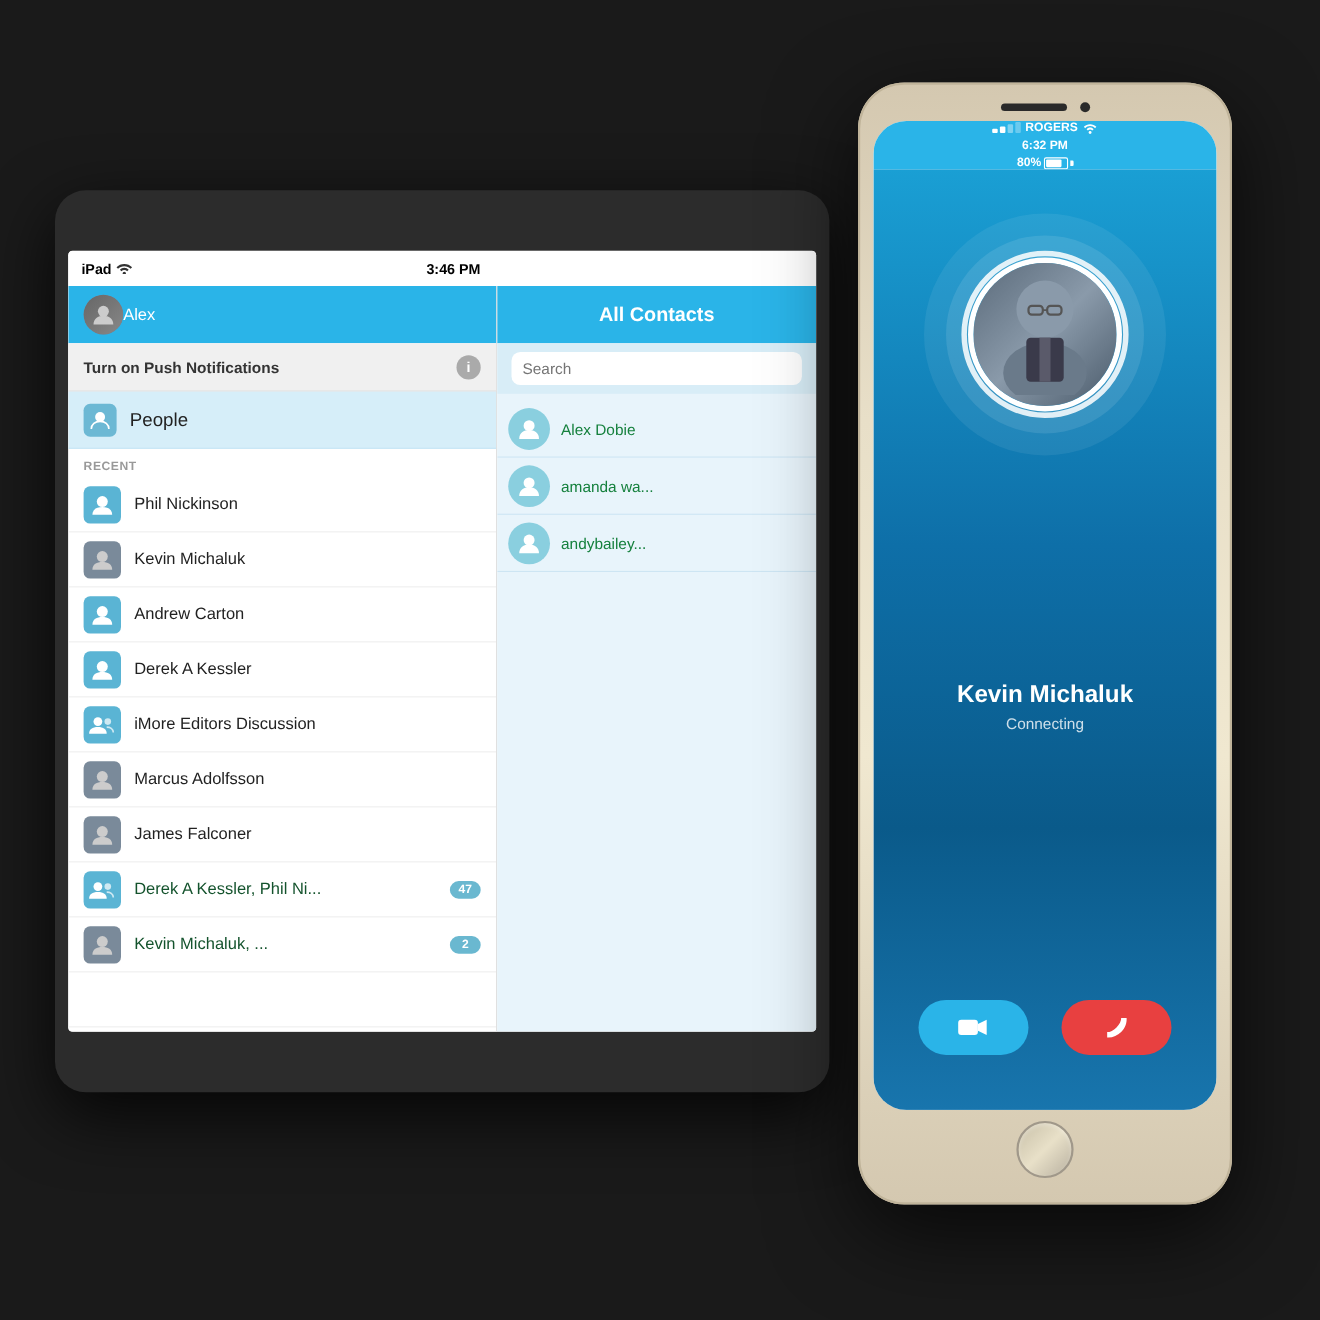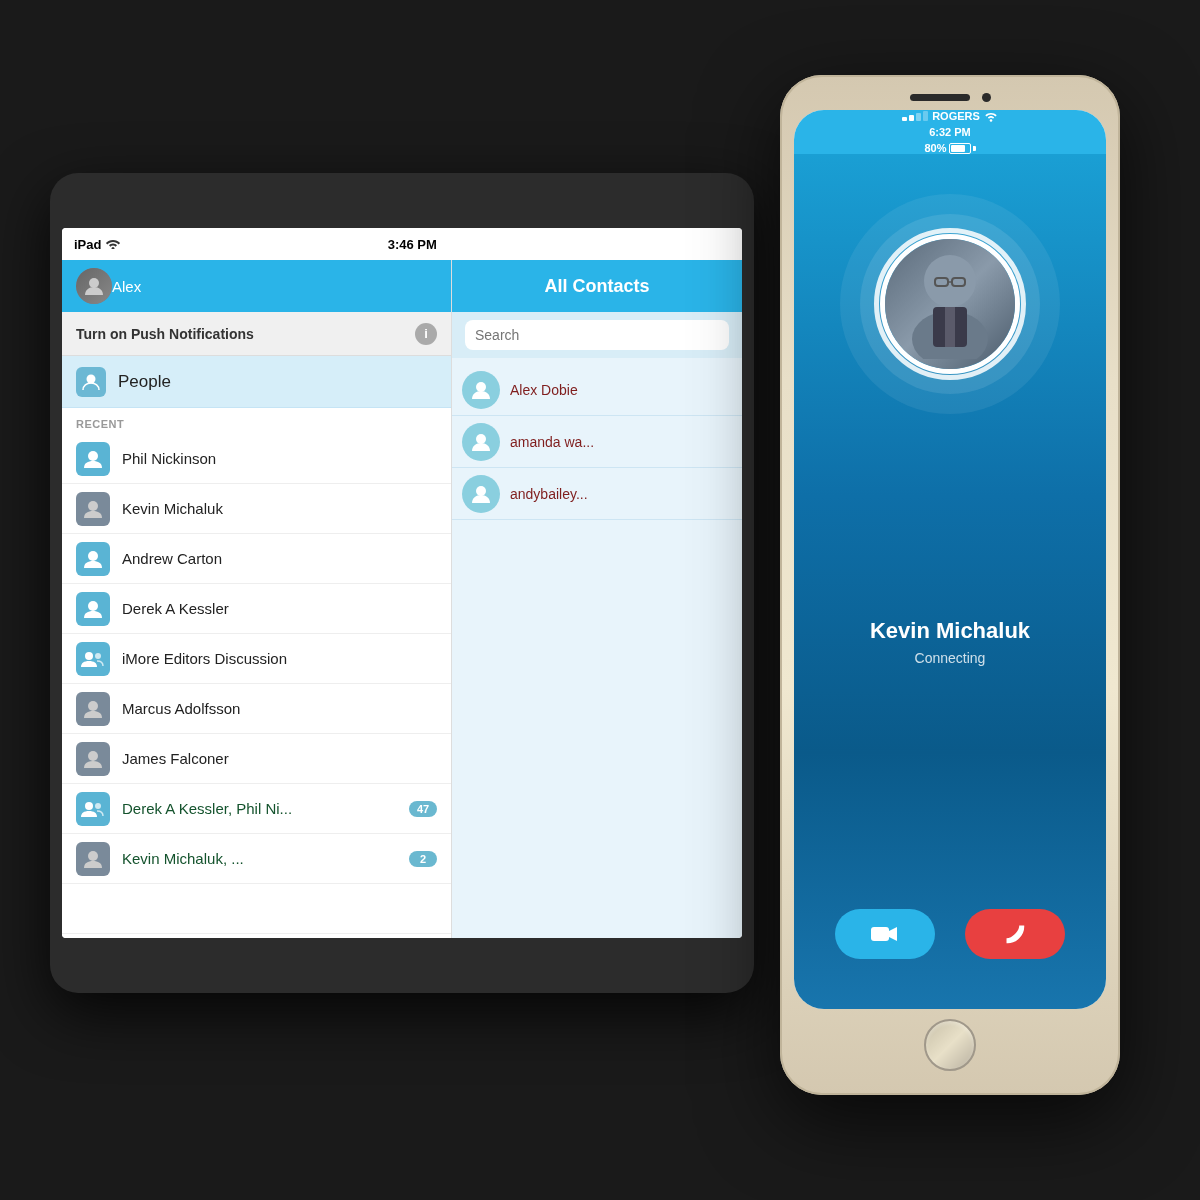--- a/index.html
+++ b/index.html
@@ -274,21 +274,21 @@
       border-radius: 50%;
       background: #8acfdf;
       margin-right: 10px;
       flex-shrink: 0;
       display: flex;
       align-items: center;
       justify-content: center;
     }
     .right-name {
       font-size: 14px;
-      color: #7f1d1d;
+      color: #15803d;
     }
 
     
     .iphone {
       position: absolute;
       right: 30px;
       top: 0;
       width: 340px;
       height: 1020px;
       background: linear-gradient(180deg, #d4c8b0 0%, #e8dfc8 30%, #f0e8d0 60%, #d4c8b0 100%);

